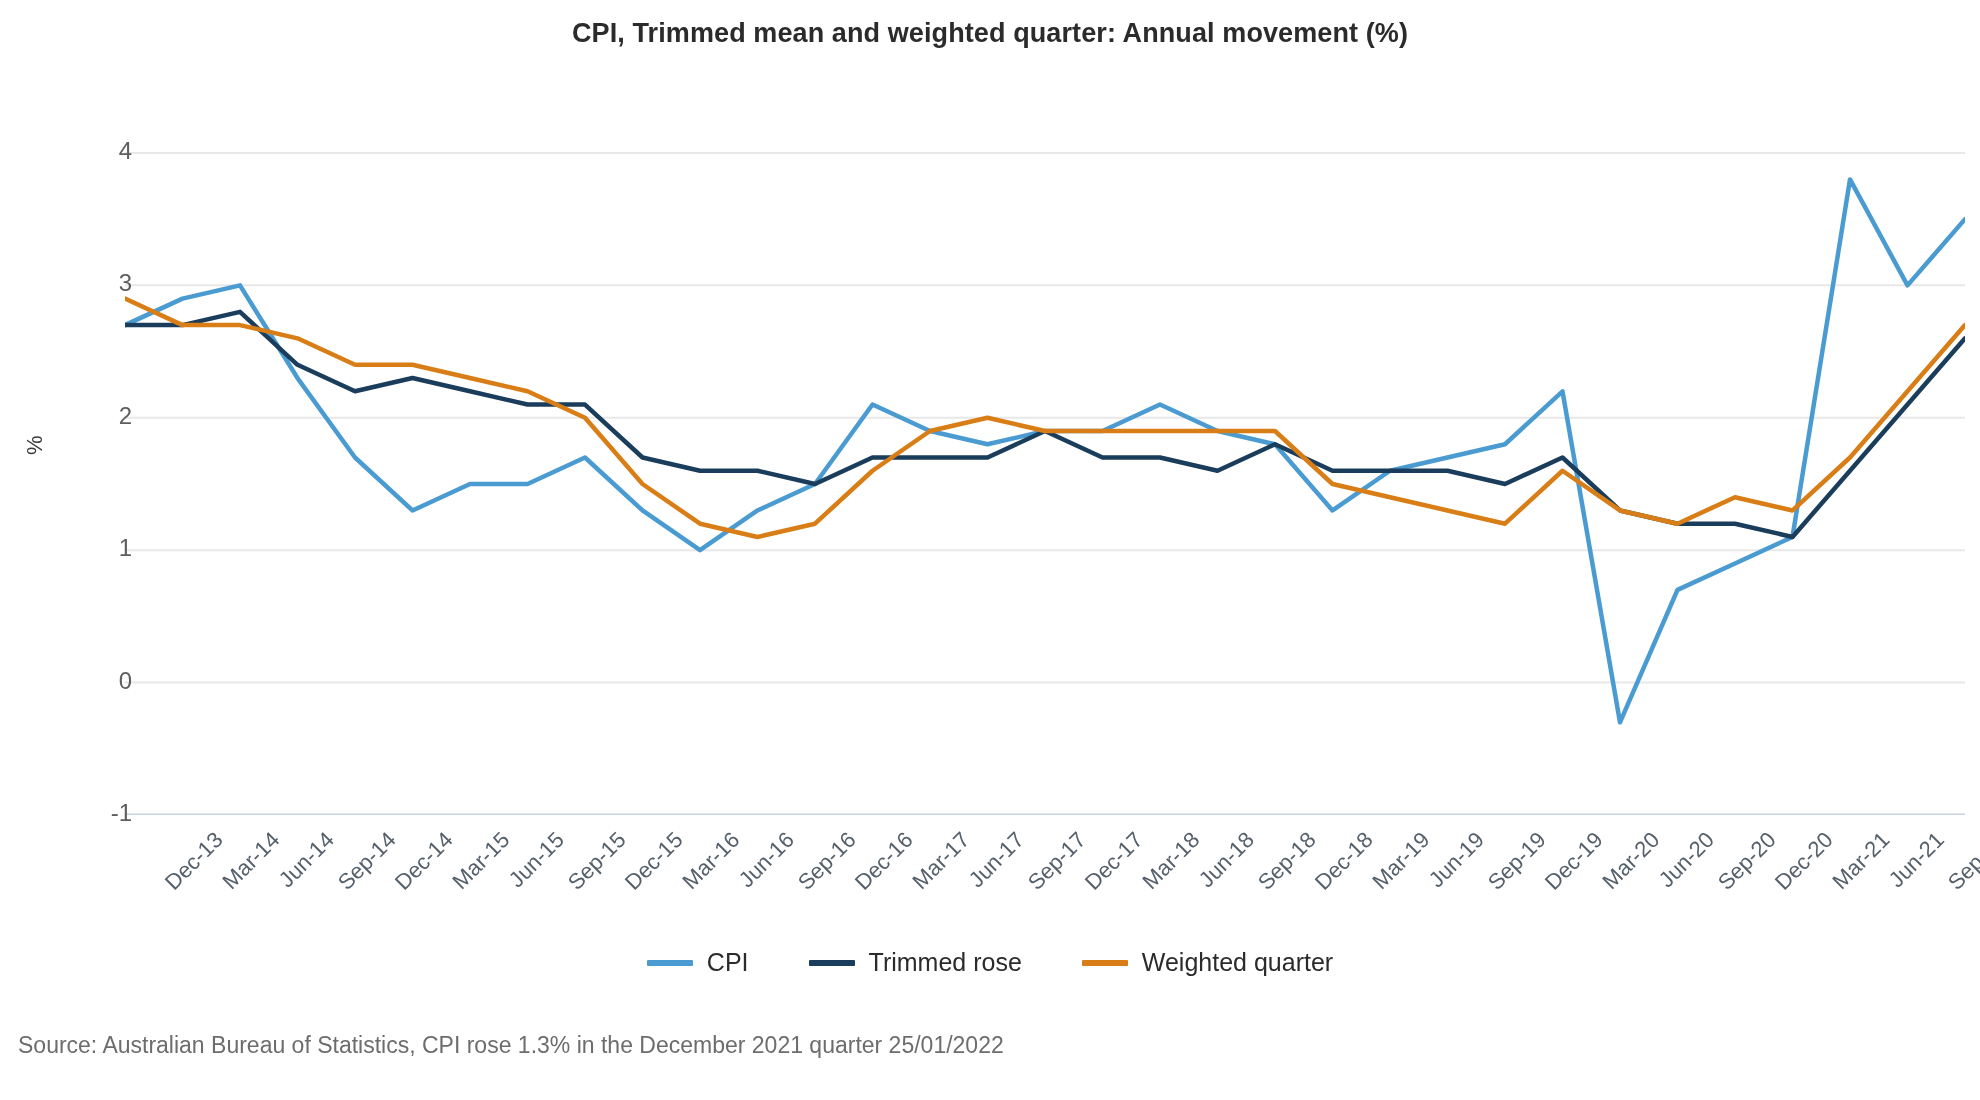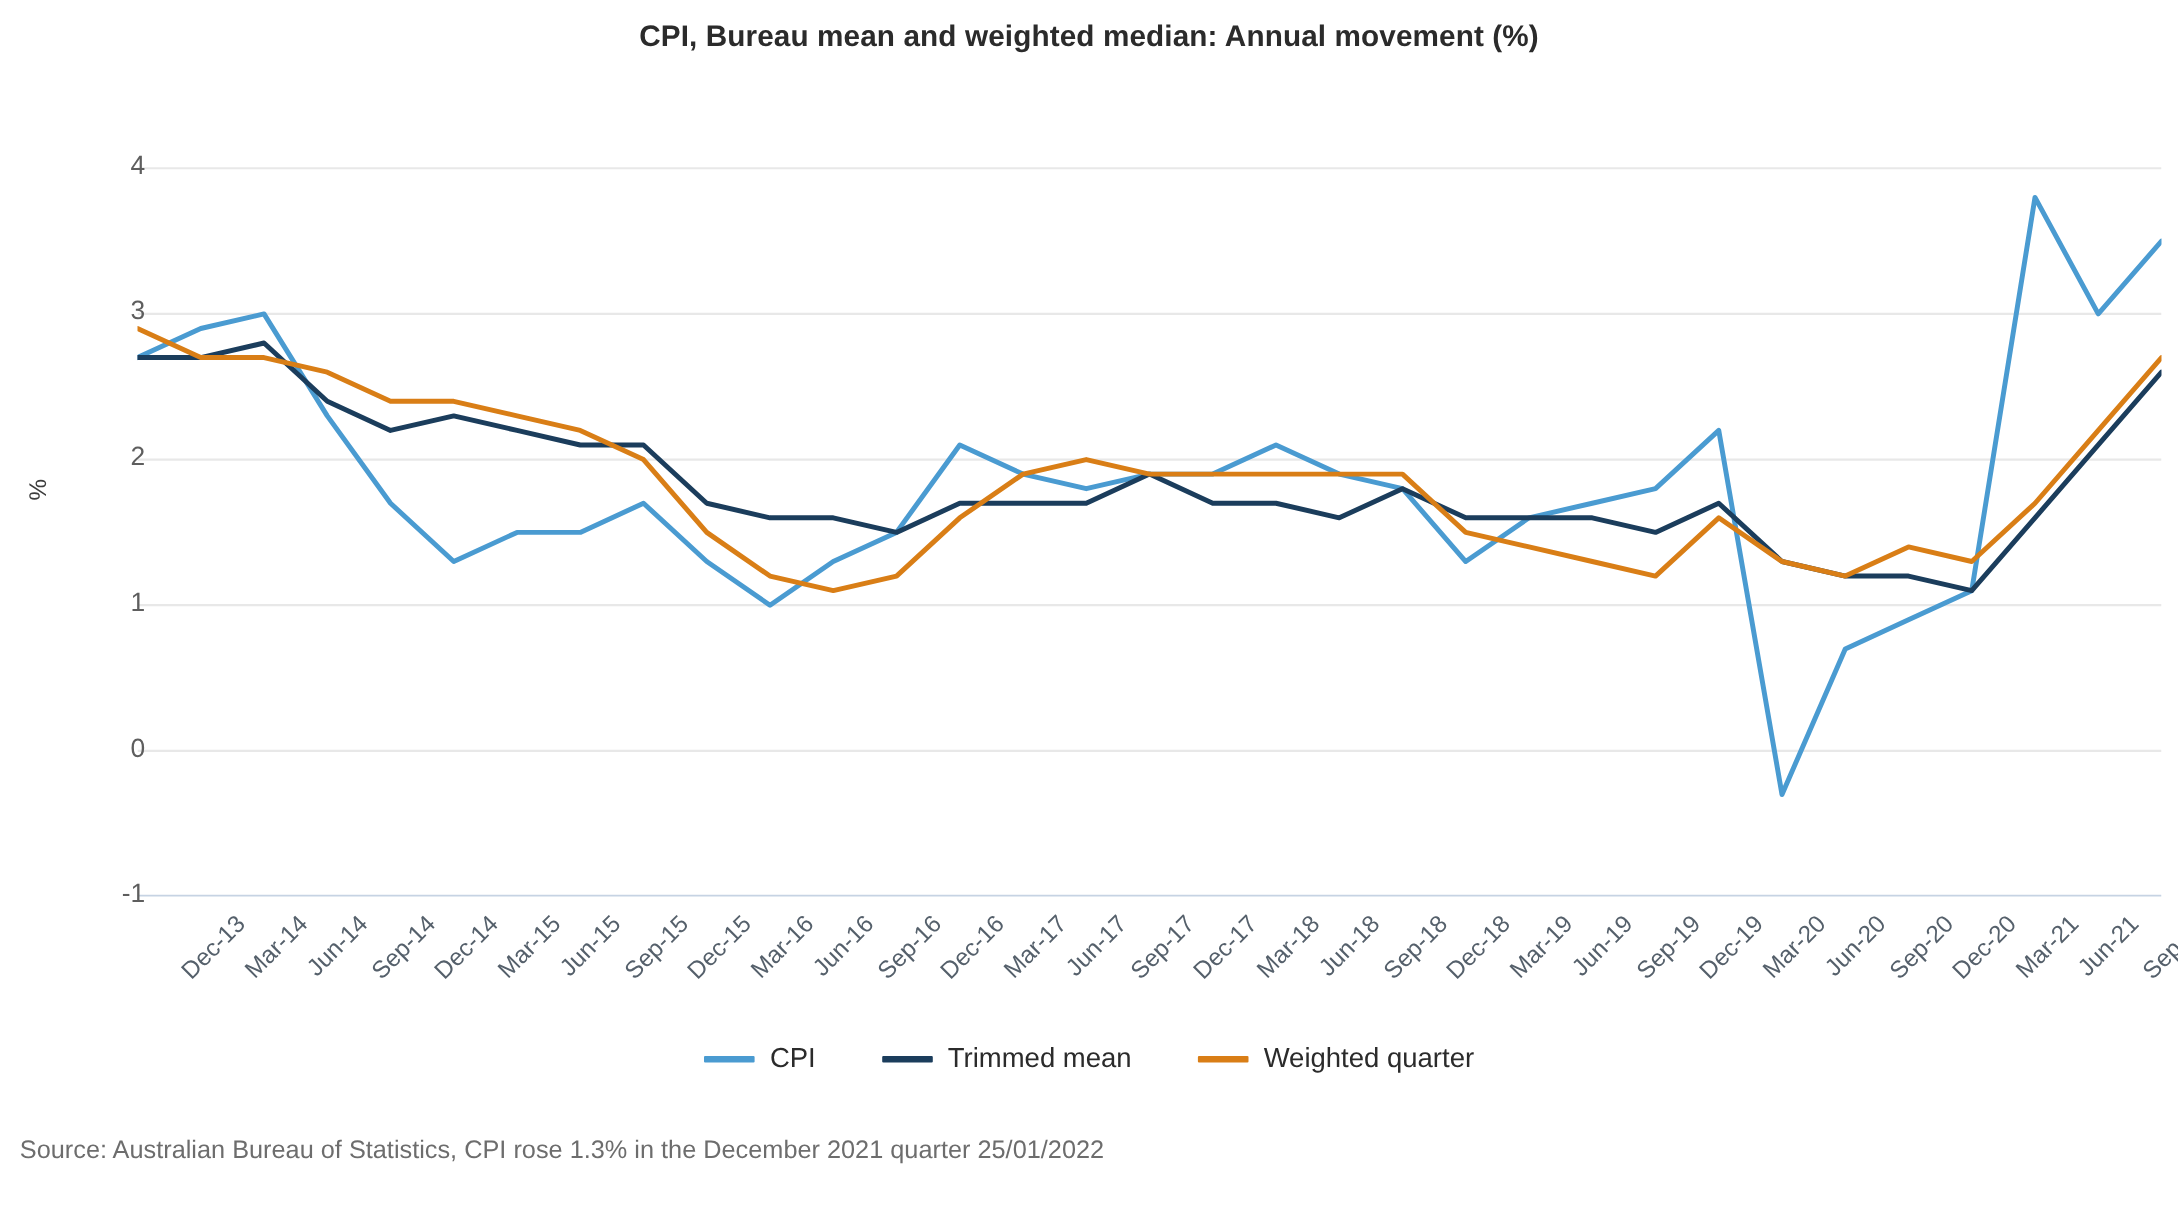--- a/index.html
+++ b/index.html
@@ -102,21 +102,21 @@
     top: 1032px;
     font-size: 23px;
     color: #6d6d6d;
   }
 </style>
 </head>
 <body>
 
 <div class="chart-root">
 
-  <div class="chart-title">CPI, Bureau mean and weighted median: Annual movement (%)</div>
+  <div class="chart-title">CPI, Trimmed mean and weighted quarter: Annual movement (%)</div>
 
   <div class="y-axis-title">%</div>
 
   <div class="plot-area">
     <svg class="svg-plot" id="plot-svg" width="1840" height="715">
         <line x1="0" x2="1840" y1="52.96296296296305" y2="52.96296296296305" stroke="#e8e8e8" stroke-width="2"></line>
         <line x1="0" x2="1840" y1="185.37037037037044" y2="185.37037037037044" stroke="#e8e8e8" stroke-width="2"></line>
         <line x1="0" x2="1840" y1="317.7777777777778" y2="317.7777777777778" stroke="#e8e8e8" stroke-width="2"></line>
         <line x1="0" x2="1840" y1="450.1851851851852" y2="450.1851851851852" stroke="#e8e8e8" stroke-width="2"></line>
         <line x1="0" x2="1840" y1="582.5925925925926" y2="582.5925925925926" stroke="#e8e8e8" stroke-width="2"></line>
@@ -170,21 +170,21 @@
       <div class="x-tick-label" style="left: 1921.5px; top: 827px;">Sep-21</div>
     </div>
 
   <div class="legend" id="legend-layer">
       <div class="legend-item">
         <span class="legend-swatch" style="background: rgb(74, 155, 209);"></span>
         <span class="legend-label">CPI</span>
       </div>
       <div class="legend-item">
         <span class="legend-swatch" style="background: rgb(27, 61, 92);"></span>
-        <span class="legend-label">Trimmed mean</span>
+        <span class="legend-label">Trimmed rose</span>
       </div>
       <div class="legend-item">
         <span class="legend-swatch" style="background: rgb(217, 126, 22);"></span>
         <span class="legend-label">Weighted quarter</span>
       </div>
     </div>
 
   <div class="source-note">Source: Australian Bureau of Statistics, CPI rose 1.3% in the December 2021 quarter 25/01/2022</div>
 
 </div>

